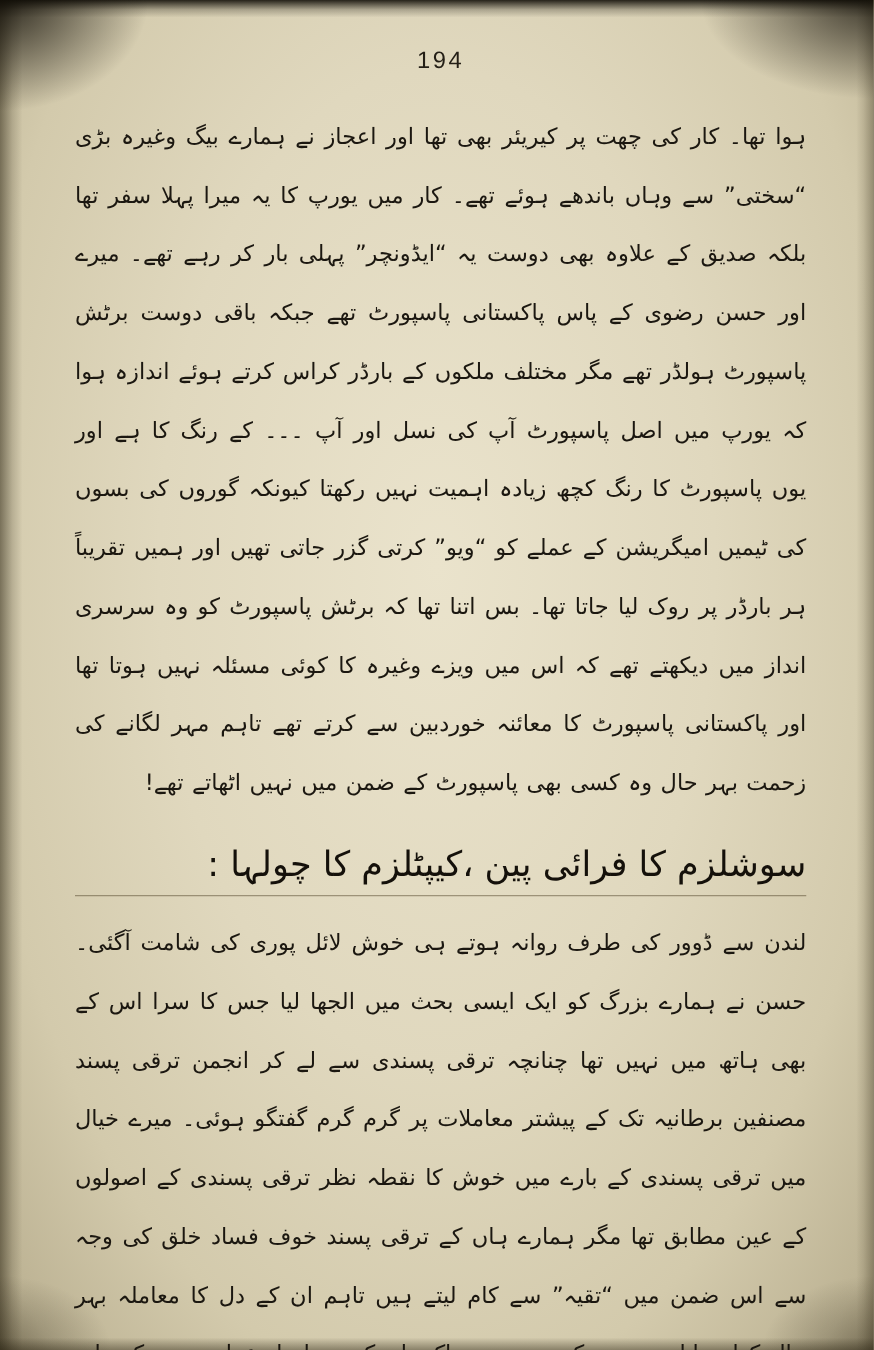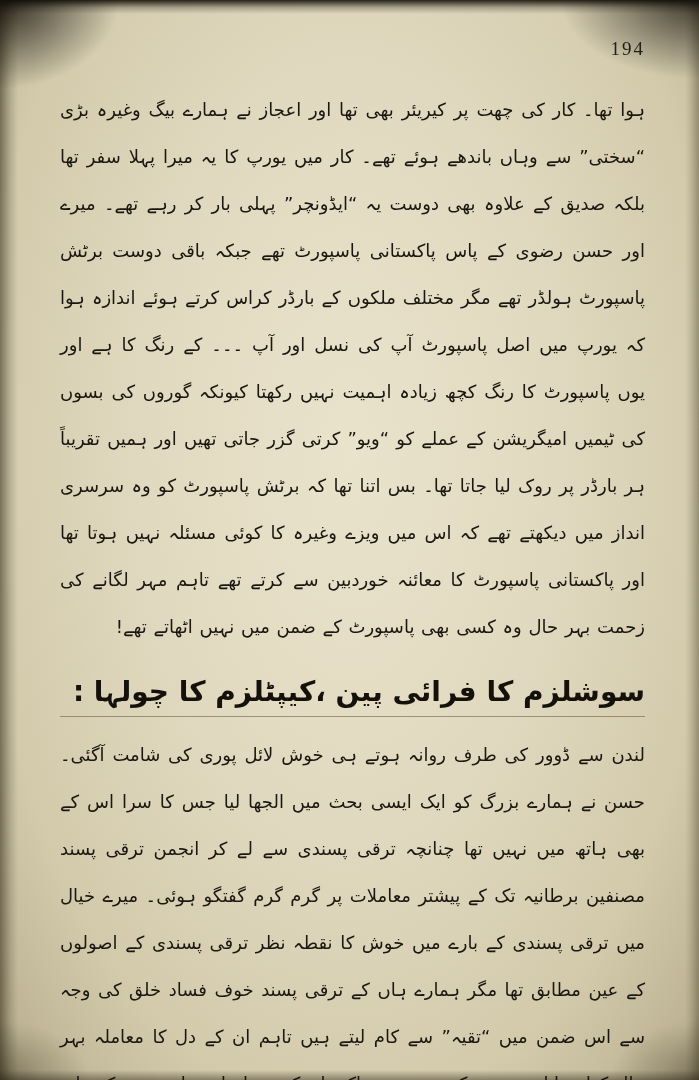--- a/index.html
+++ b/index.html
@@ -51,42 +51,42 @@
     background: radial-gradient(ellipse at 100% 100%, rgba(30,25,12,0.35), rgba(30,25,12,0) 70%);
   }
 
   .page {
     position: absolute;
     top: 0; left: 0; right: 0; bottom: 0;
     padding: 34px 54px 20px 60px;
     box-sizing: border-box;
   }
   .page-number {
-    text-align: right;
-    font-family: Liberation Serif, serif;
+    text-align: center;
+    font-family: Liberation Sans, sans-serif;
     font-size: 19px;
     letter-spacing: 2px;
     color: #241f16;
     margin: 4px 0 26px 0;
   }
   .body-text {
     direction: rtl;
     unicode-bidi: embed;
     text-align: justify;
     font-size: 18px;
     line-height: 47px;
     color: #1b1710;
     margin: 0 0 10px 0;
     word-spacing: 1px;
   }
   .heading {
     direction: rtl;
     text-align: right;
     font-size: 28px;
-    font-weight: bold;
+    font-weight: normal;
     color: #14100a;
     margin: 22px 0 4px 0;
     line-height: 40px;
   }
   .heading-rule {
     border: 0;
     border-top: 1px solid rgba(70,58,32,0.45);
     margin: 0 0 14px 0;
   }
 </style>

